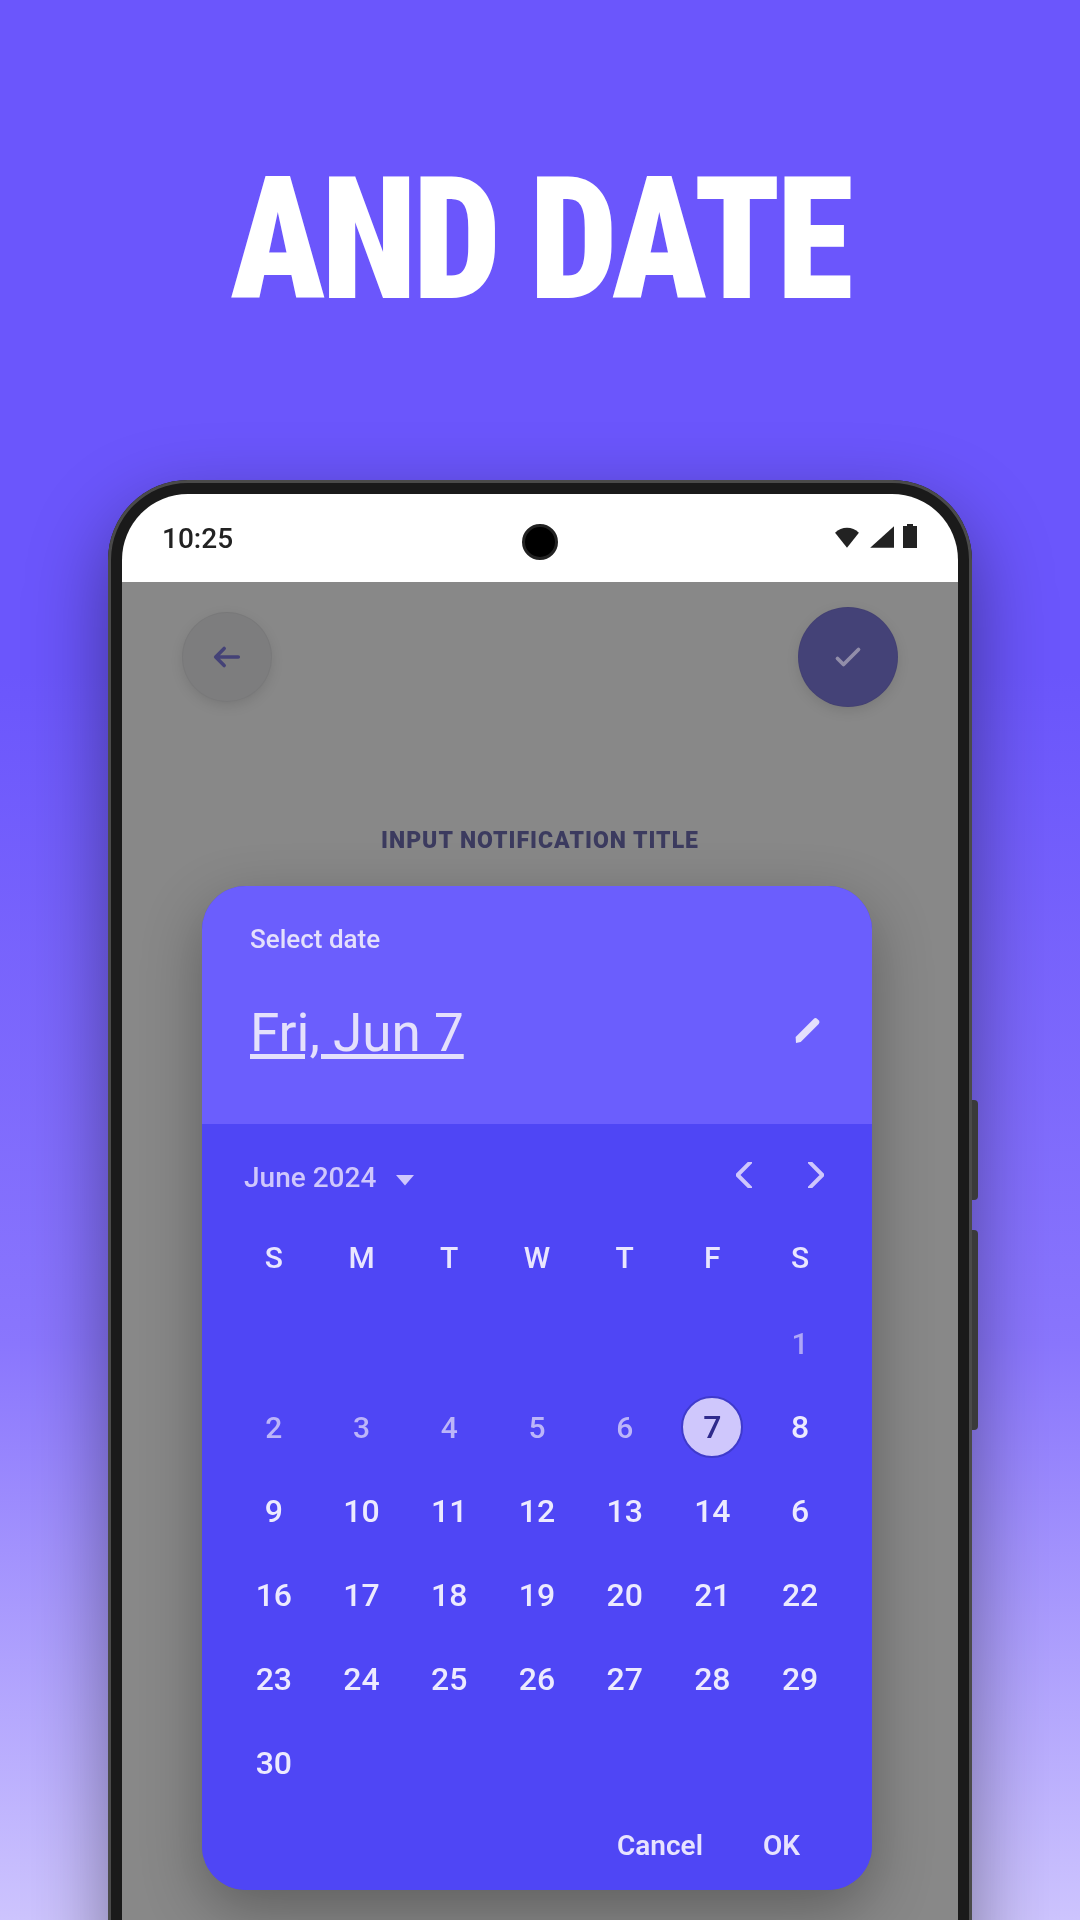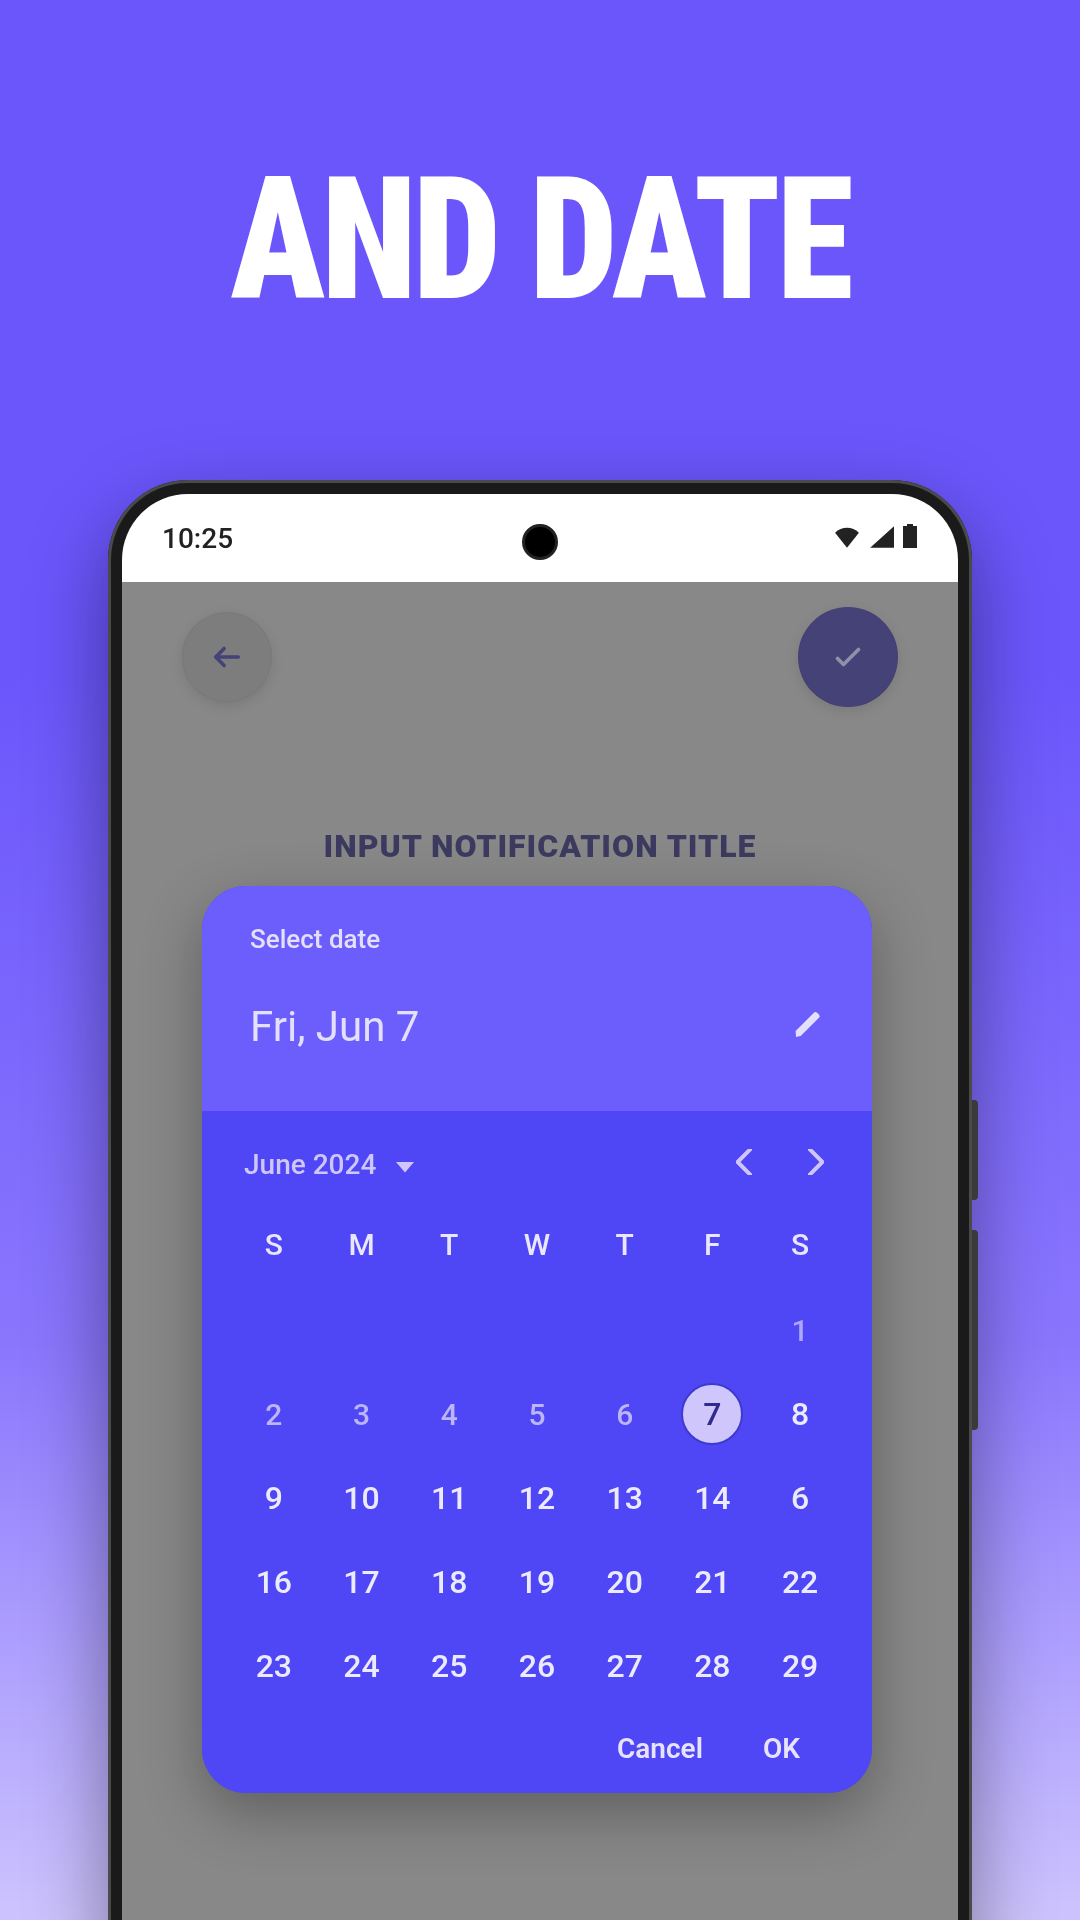--- a/index.html
+++ b/index.html
@@ -111,21 +111,21 @@
   }
   .circle-btn.primary {
     width: 100px; height: 100px;
     background: #3b369b;
   }
   .card-title {
     position:absolute;
     top: 245px;
     left: 0; right: 0;
     text-align:center;
-    font-size: 32px;
+    font-size: 23px;
     font-weight: 900;
     color: #2b2a6e;
     letter-spacing: 1px;
   }
   .bottom-labels {
     position:absolute;
     bottom: 2px;
     left: 110px; right: 110px;
     display:flex;
     justify-content:space-between;
@@ -154,23 +154,24 @@
     color: #e4e0fc;
     font-weight: 500;
     margin-bottom: 48px;
   }
   .dp-date-row {
     display:flex;
     align-items:center;
     justify-content:space-between;
   }
   .dp-date-text {
-    font-size: 42px;
+    font-size: 53px;
     font-weight: 400;
     color: #e4e0fc;
+    text-decoration: underline;
   }
   .dp-edit-icon {
     color: #e4e0fc;
   }
   .dp-body {
     background: #4f46f5;
     padding: 26px 28px 18px 28px;
   }
   .dp-month-row {
     display:flex;
@@ -372,20 +373,29 @@
               </tr>
               <tr>
                 <td>23</td>
                 <td>24</td>
                 <td>25</td>
                 <td>26</td>
                 <td>27</td>
                 <td>28</td>
                 <td>29</td>
               </tr>
+              <tr>
+                <td>30</td>
+                <td></td>
+                <td></td>
+                <td></td>
+                <td></td>
+                <td></td>
+                <td></td>
+              </tr>
             </tbody>
         </table>
 
         <div class="dp-actions">
           <span>Cancel</span>
           <span>OK</span>
         </div>
       </div>
     </div>
 

